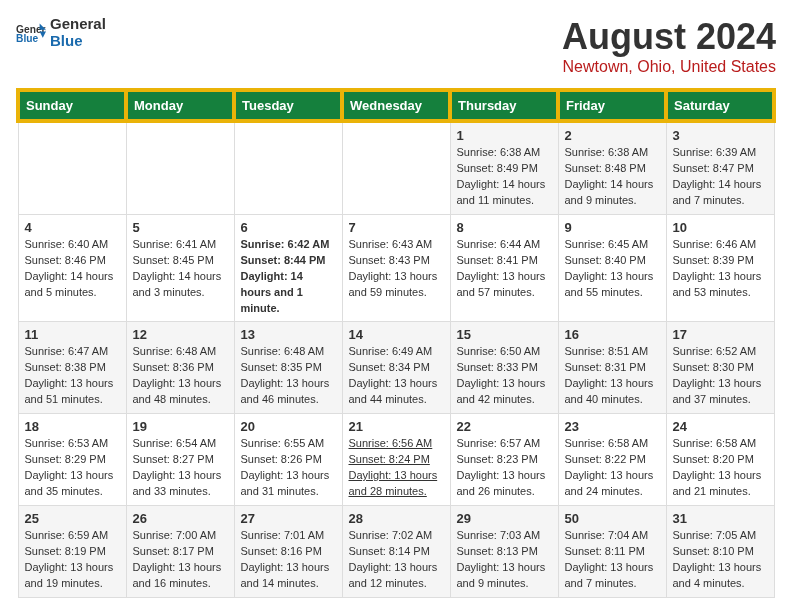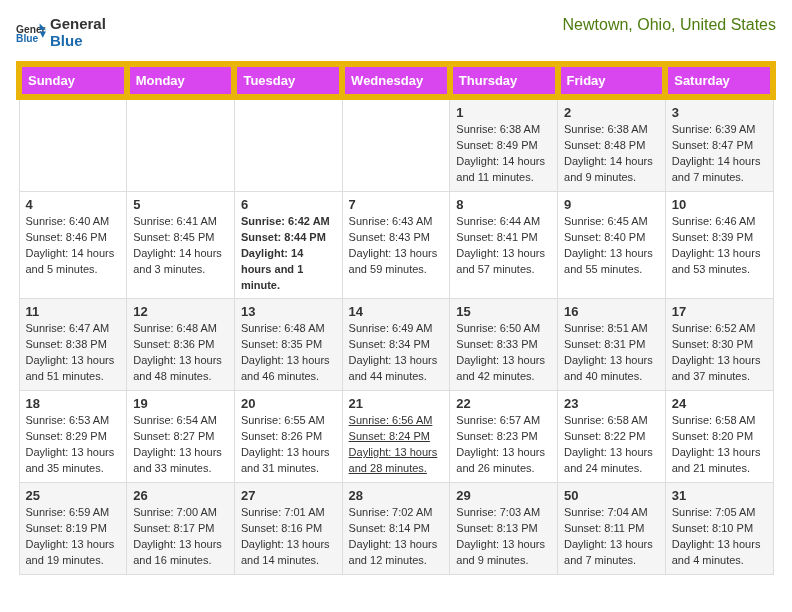--- a/index.html
+++ b/index.html
@@ -28,35 +28,35 @@
     .title-area {
       text-align: right;
     }
     .main-title {
       font-size: 36px;
       font-weight: bold;
       color: #333;
     }
     .sub-title {
       font-size: 16px;
-      color: #4d7c0f;
+      color: #b91c1c;
     }
     table {
       width: 100%;
       border-collapse: collapse;
       table-layout: fixed;
     }
     thead tr th {
-      background-color: #d946ef;
+      background-color: #15803d;
       color: white;
       text-align: left;
       padding: 6px 6px;
       font-size: 13px;
       font-weight: bold;
-      border: 6px solid #eab308;
+      border: 4px solid #eab308;
     }
     tbody tr td {
       vertical-align: top;
       padding: 5px 6px;
       font-size: 11px;
       color: #333;
       border: 1px solid #ddd;
       background: #fff;
       height: 80px;
     }
@@ -87,20 +87,21 @@
       <text x="0" y="26" font-size="13" font-weight="bold" fill="#1a6aad">Blue</text>
       <polygon points="30,2 38,10 30,10" fill="#1a6aad"></polygon>
       <polygon points="30,12 38,12 34,20" fill="#1a6aad"></polygon>
     </svg>
     <div style="display:flex;flex-direction:column;line-height:1.1;">
       <span style="font-size:15px;font-weight:bold;color:#333;">General</span>
       <span style="font-size:15px;font-weight:bold;color:#1a6aad;">Blue</span>
     </div>
   </div>
   <div class="title-area">
+    <div class="main-title">August 2024</div>
     <div class="sub-title">Newtown, Ohio, United States</div>
   </div>
 </div>
 
 <table>
   <thead>
     <tr id="header-row">
     <th>Sunday</th>
         <th>Monday</th>
         <th>Tuesday</th>

